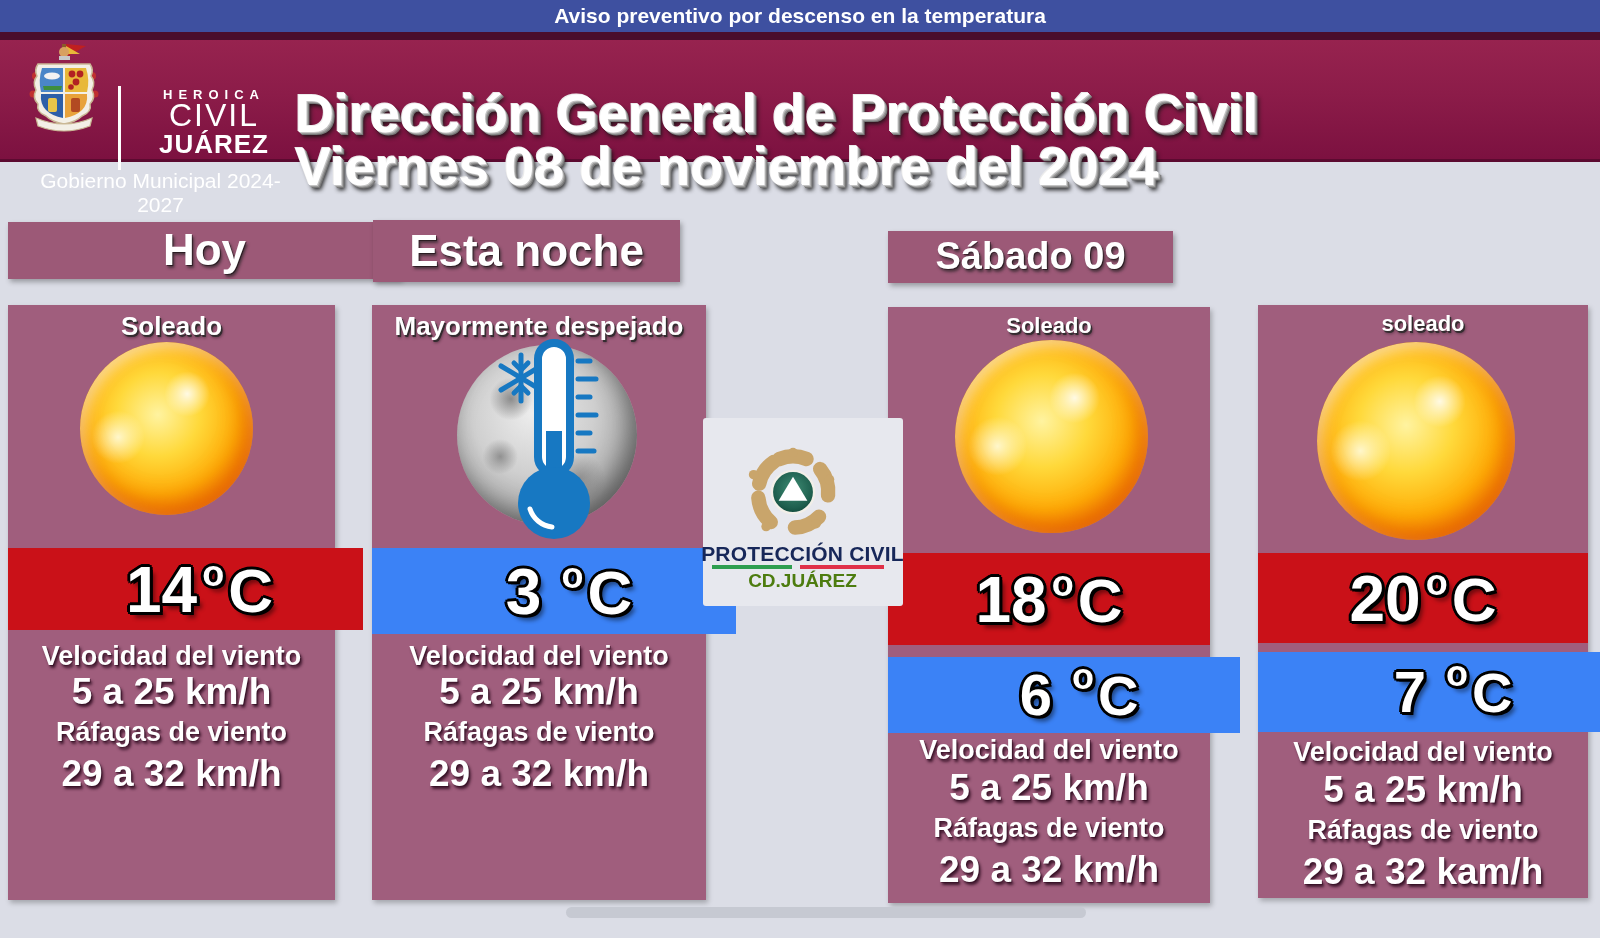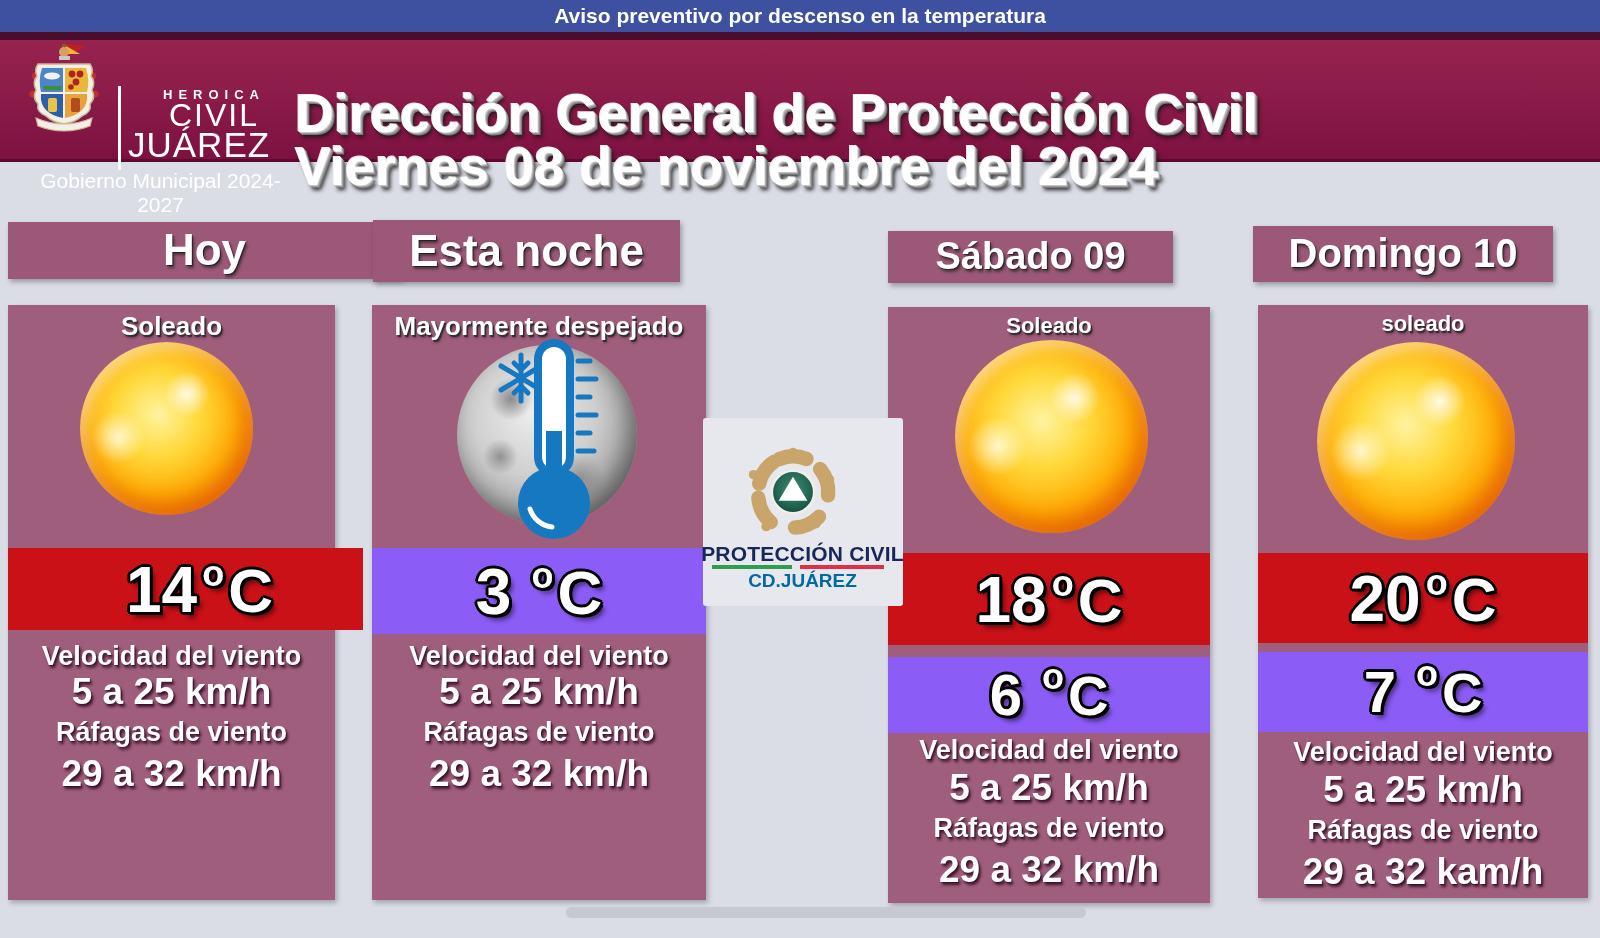--- a/index.html
+++ b/index.html
@@ -14,22 +14,22 @@
 
   
   .header-band{left:0;top:40px;width:1600px;height:119px;
     background:linear-gradient(180deg,#97234F 0%,#8C1C49 45%,#7C1140 100%);
     border-bottom:3px solid #5C0A30;}
   .logo-sep{left:118px;top:46px;width:3px;height:84px;background:#fff;}
   .heroica{left:128px;top:47px;width:172px;text-align:center;color:#fff;
     font-size:13px;letter-spacing:6px;font-weight:bold;}
   .ciudad{left:128px;top:59px;width:172px;text-align:center;color:#fff;
     font-size:32px;letter-spacing:2px;font-weight:normal;line-height:32px;}
-  .juarez{left:128px;top:89px;width:172px;text-align:left;color:#fff;
-    font-size:35px;letter-spacing:1px;font-weight:400;line-height:31px;}
+  .juarez{left:128px;top:89px;width:172px;text-align:center;color:#fff;
+    font-size:26px;letter-spacing:1px;font-weight:700;line-height:31px;}
   .gobierno{left:18px;top:129px;width:285px;text-align:center;color:#fff;font-size:21px;}
   .title-block{left:295px;top:40px;width:1145px;text-align:left;color:#fff;font-weight:900;}
   .title-line{font-size:54px;line-height:53px;letter-spacing:0px;
     text-shadow:-1px -1px 0 #ececec,1px 1px 0 #c4c4c4,2px 2px 0 #9a9a9a,
                 3px 3px 0 #787878,4px 5px 4px rgba(20,20,20,.9);}
   .title-block .l1{margin-top:7px;}
 
   
   .day-header{background:#9C5977;color:#fff;font-weight:900;text-align:center;
     box-shadow:2px 3px 5px rgba(0,0,0,.30);
@@ -61,21 +61,21 @@
     background:
       radial-gradient(circle at 30% 30%, rgba(70,70,70,.55) 0%, rgba(0,0,0,0) 12%),
       radial-gradient(circle at 24% 62%, rgba(80,80,80,.5) 0%, rgba(0,0,0,0) 10%),
       radial-gradient(circle at 68% 74%, rgba(90,90,90,.45) 0%, rgba(0,0,0,0) 14%),
       radial-gradient(circle at 42% 38%, #EDEDED 0%, #CFCFCF 40%, #A8A8A8 68%, #7E7E7E 90%, #6A6A6A 100%);
     box-shadow:inset -8px -10px 22px rgba(40,40,40,.5);}
 
   
   .band{left:0;width:100%;text-align:center;color:#fff;font-weight:900;}
   .band-red{background:#CA1118;}
-  .band-navy{background:#8b5cf6;}
+  .band-navy{background:#3b82f6;padding-left:30px;}
   .temp{white-space:nowrap;
     text-shadow:3px 3px 0 #000,-2px -2px 0 #000,2px -2px 0 #000,-2px 2px 0 #000,
                 0 3px 0 #000,3px 0 0 #000,-3px 0 0 #000,0 -3px 0 #000,5px 6px 4px rgba(0,0,0,.45);}
   .temp-value{font-size:64px;}
   .temp-deg{font-size:36px;position:relative;top:-26px;margin-left:5px;}
   .temp-unit{font-size:62px;margin-left:4px;}
   .gap-wide .temp-deg{margin-left:20px;}
   .b1{top:243px;height:82px;line-height:84px;padding-left:28px;}
   .b2{top:243px;height:86px;line-height:88px;}
   .b3r{top:246px;height:92px;line-height:94px;}
@@ -86,21 +86,21 @@
   
   .wind{left:0;width:100%;text-align:center;color:#fff;white-space:nowrap;
     text-shadow:2px 3px 3px rgba(45,10,30,.85),1px 1px 0 rgba(60,20,40,.6);}
   .wind-label{font-size:27px;font-weight:bold;}
   .wind-value{font-size:37px;font-weight:900;}
 
   
   .logo-panel{left:703px;top:418px;width:200px;height:188px;background:#E7E8EE;border-radius:3px;}
   .pc-org{left:700px;top:542px;width:205px;text-align:center;color:#172759;
     font-size:21px;font-weight:900;letter-spacing:.2px;}
-  .pc-city{left:700px;top:570px;width:205px;text-align:center;color:#0369a1;
+  .pc-city{left:700px;top:570px;width:205px;text-align:center;color:#4d7c0f;
     font-size:19px;font-weight:900;}
   .ul-green{left:712px;top:565px;width:80px;height:4px;background:#2E9E4F;}
   .ul-red{left:800px;top:565px;width:84px;height:4px;background:#E03048;}
 
   
   .scroll-thumb{left:566px;top:907px;width:520px;height:11px;border-radius:6px;background:#C6C9D2;}
 </style>
 </head>
 <body>
 
@@ -149,21 +149,20 @@
     <div class="abs gobierno">Gobierno Municipal 2024-2027</div>
     <div class="abs title-block">
       <div class="title-line l1">Dirección General de Protección Civil</div>
       <div class="title-line">Viernes 08 de noviembre del 2024</div>
     </div>
   </div>
 
   <div class="abs day-header dh1">Hoy</div>
   <div class="abs day-header dh2">Esta noche</div>
   <div class="abs day-header dh3">Sábado 09</div>
-  <div class="abs day-header dh4">Domingo 10</div>
 
   <div class="abs card card1">
     <div class="abs condition cond-lg">Soleado</div>
     <div class="abs sun" style="left:72px;top:37px;width:173px;height:173px;"></div>
     <div class="abs band band-red b1">
       <span class="temp"><span class="temp-value">14</span><span class="temp-deg">o</span><span class="temp-unit">C</span></span>
     </div>
     <div class="abs wind wind-label" style="top:336px;">Velocidad del viento</div>
     <div class="abs wind wind-value" style="top:366px;">5 a 25 km/h</div>
     <div class="abs wind wind-label" style="top:412px;">Ráfagas de viento</div>

